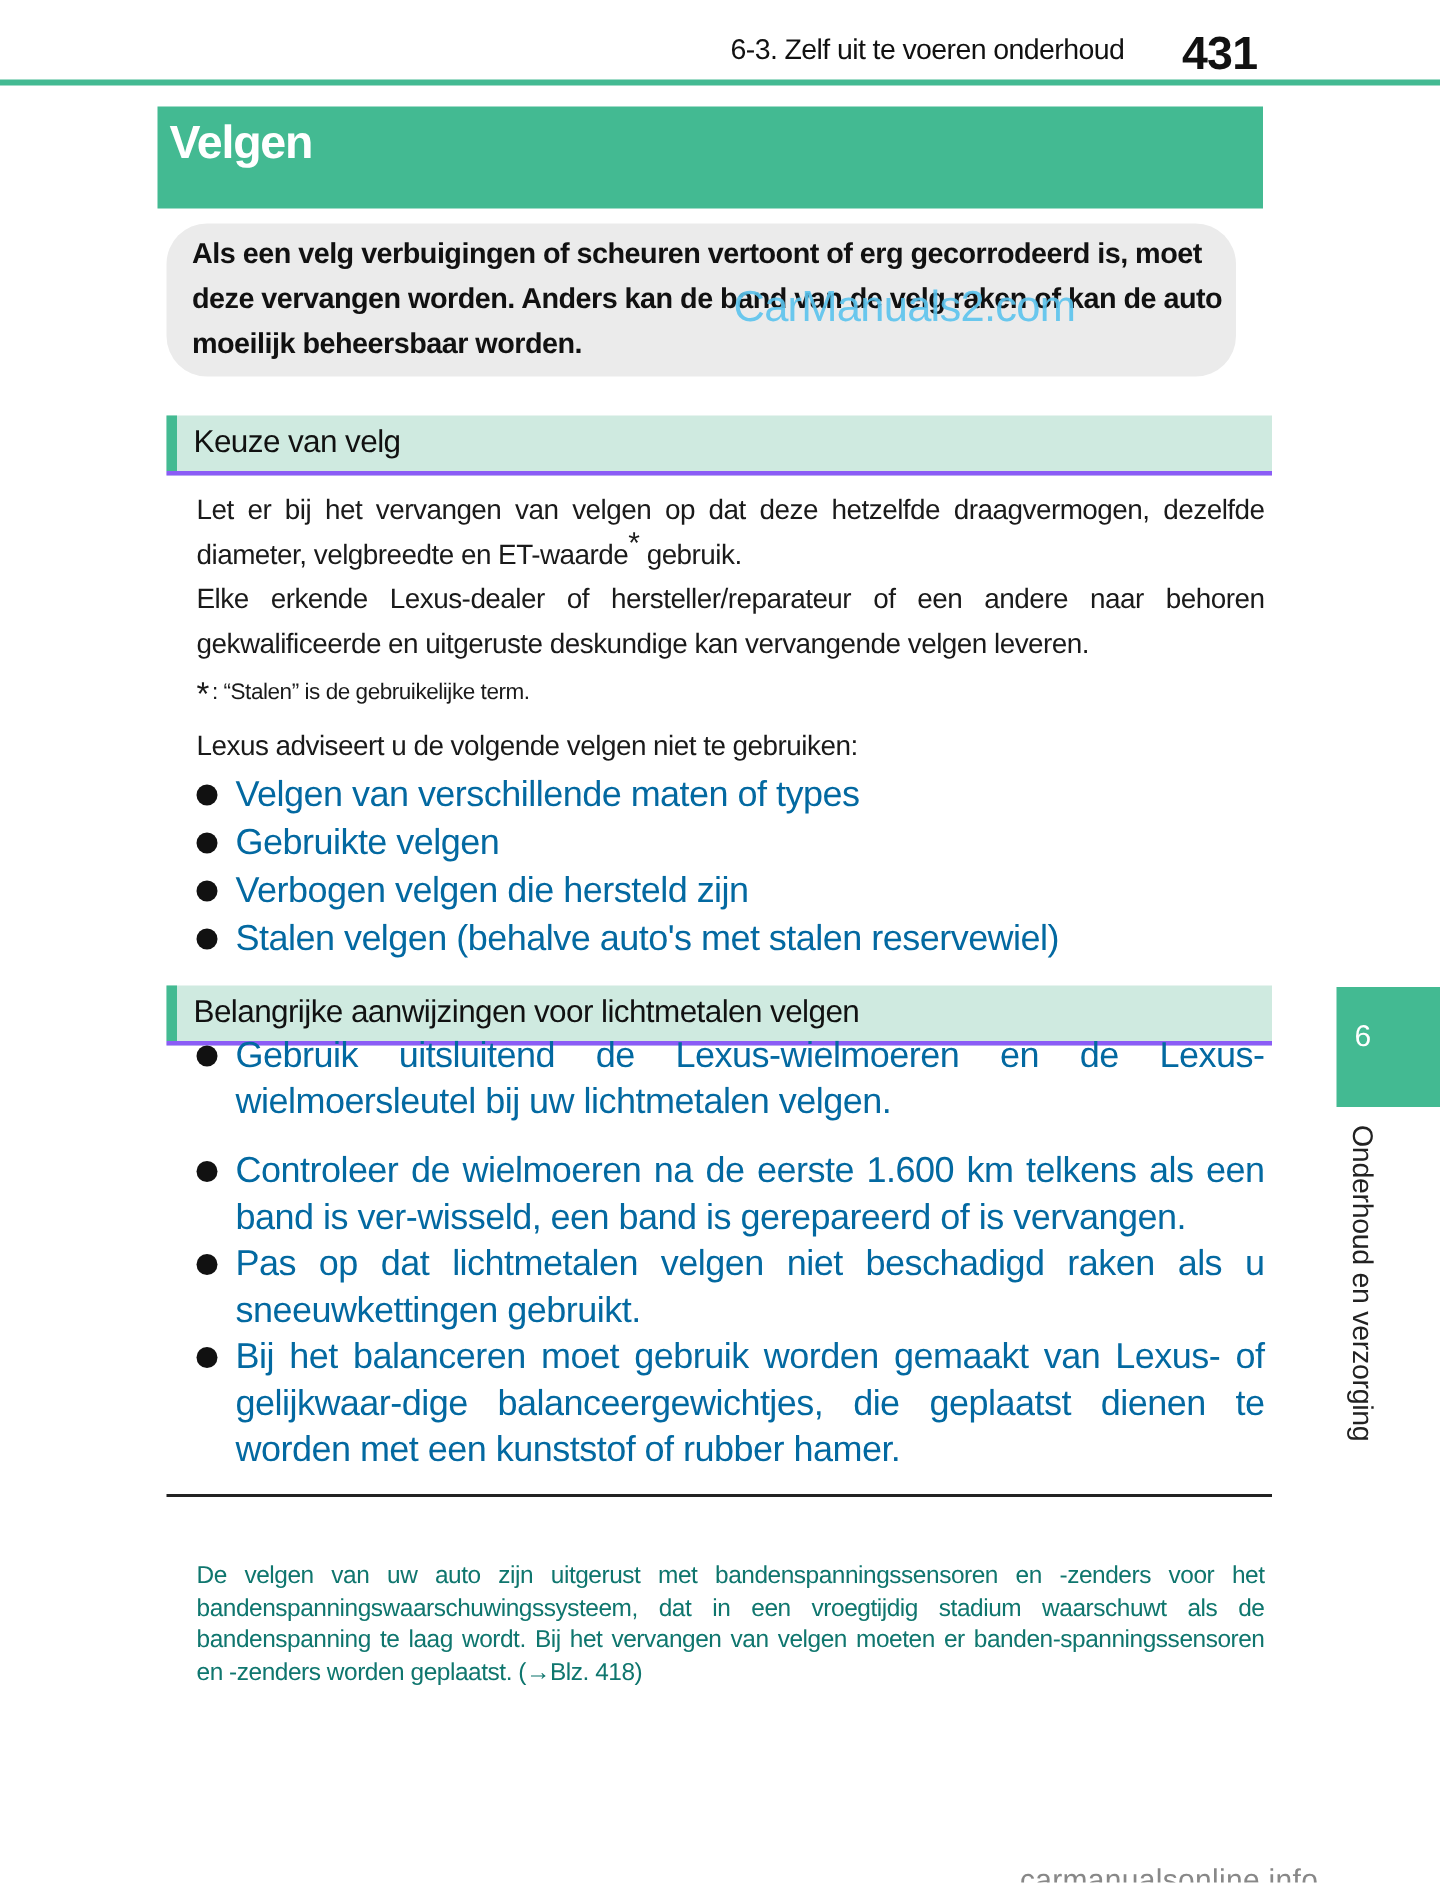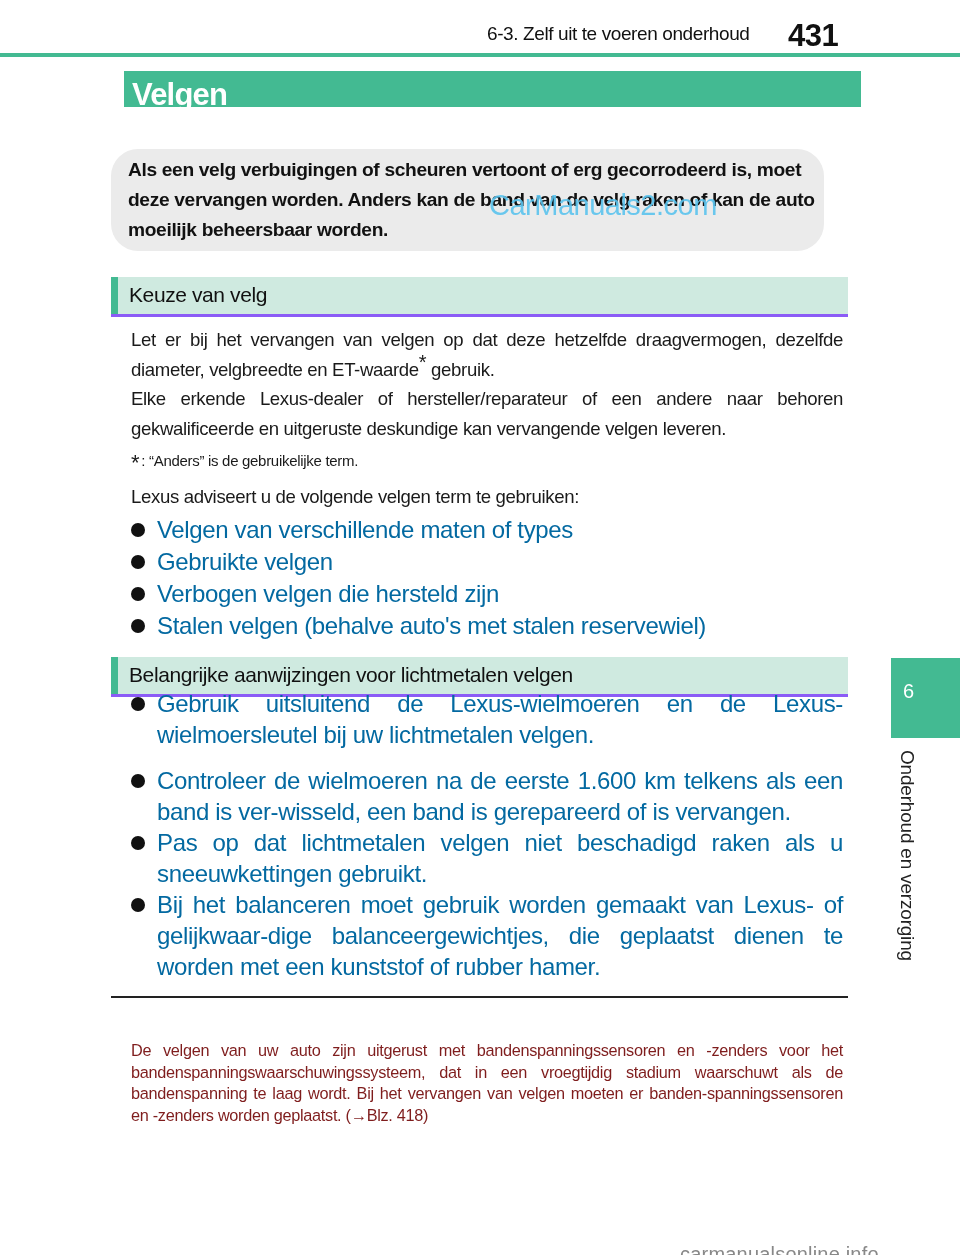--- a/index.html
+++ b/index.html
@@ -31,21 +31,21 @@
     .side-tab-num {
       position: absolute; left: 12px; top: 22px; color: #fff; font-size: 20px;
     }
     .side-label {
       position: absolute; left: 896px; top: 730px;
       writing-mode: vertical-rl; font-size: 19px; color: #222; letter-spacing: -0.2px;
     }
 
     
     .title-bar {
-      position: absolute; left: 124px; top: 51px; width: 737px; height: 36px;
+      position: absolute; left: 105px; top: 51px; width: 737px; height: 68px;
       background: #43ba92;
     }
     .title-text {
       position: absolute; left: 8px; top: 6px; color: #fff;
       font-size: 31px; font-weight: bold; letter-spacing: -0.8px;
     }
 
     
     .intro-box {
       position: absolute; left: 111px; top: 129px; width: 713px; height: 102px;
@@ -100,21 +100,21 @@
     .note-head {
       position: absolute; left: 111px; top: 991px;
       font-size: 16.5px; font-weight: bold; letter-spacing: -0.35px; color: #111;
       padding-left: 19px;
     }
     .note-head .sq {
       position: absolute; left: 0; top: 4px; width: 13px; height: 13px; background: #7e8c8a;
     }
     .note-body {
       position: absolute; left: 131px; top: 1020px; width: 712px;
-      font-size: 16.3px; line-height: 21.5px; letter-spacing: -0.3px; color: #7f1d1d; text-align: justify;
+      font-size: 16.3px; line-height: 21.5px; letter-spacing: -0.3px; color: #0f766e; text-align: justify;
     }
 
     .site-wm {
       position: absolute; left: 680px; top: 1223px;
       font-size: 20px; color: #888; letter-spacing: 0.2px;
     }
   </style>
 </head>
 <body>
 
@@ -139,23 +139,23 @@
   <div class="watermark">CarManuals2.com</div>
 
   <div class="subhead" style="top:257px;">
     <span class="subhead-text">Keuze van velg</span>
   </div>
 
   <div class="para" style="top:305px;"><span>Let er bij het vervangen van velgen op dat deze hetzelfde draagvermogen, dezelfde diameter, velgbreedte en ET-waarde</span><sup style="font-size:20px;line-height:0;">*</sup><span> gebruik.</span></div>
 
   <div class="para" style="top:364px;">Elke erkende Lexus-dealer of hersteller/reparateur of een andere naar behoren gekwalificeerde en uitgeruste deskundige kan vervangende velgen leveren.</div>
 
-  <div class="footnote" style="top:430px;"><span class="star">*</span><span>: “Anders” is de gebruikelijke term.</span></div>
+  <div class="footnote" style="top:430px;"><span class="star">*</span><span>: “Stalen” is de gebruikelijke term.</span></div>
 
-  <div class="para" style="top:462px;">Lexus adviseert u de volgende velgen term te gebruiken:</div>
+  <div class="para" style="top:462px;">Lexus adviseert u de volgende velgen niet te gebruiken:</div>
 
   <div class="bullet" style="top:494px;"><span class="dot"></span><span>Velgen van verschillende maten of types</span></div>
   <div class="bullet" style="top:526px;"><span class="dot"></span><span>Gebruikte velgen</span></div>
   <div class="bullet" style="top:558px;"><span class="dot"></span><span>Verbogen velgen die hersteld zijn</span></div>
   <div class="bullet" style="top:590px;"><span class="dot"></span><span>Stalen velgen (behalve auto's met stalen reservewiel)</span></div>
 
   <div class="subhead" style="top:637px;">
     <span class="subhead-text">Belangrijke aanwijzingen voor lichtmetalen velgen</span>
   </div>
 

